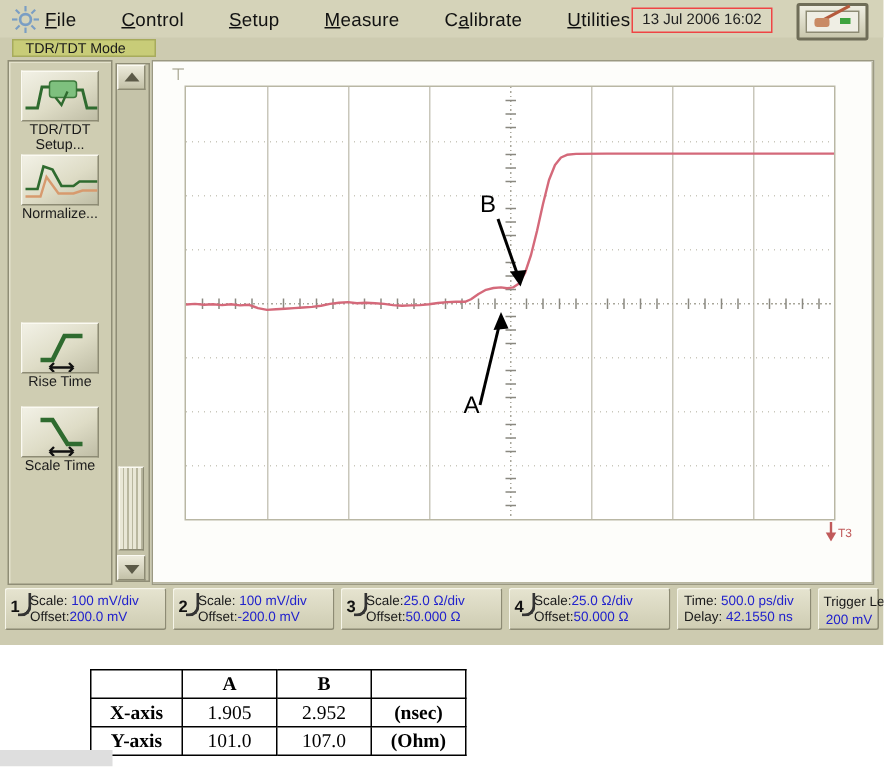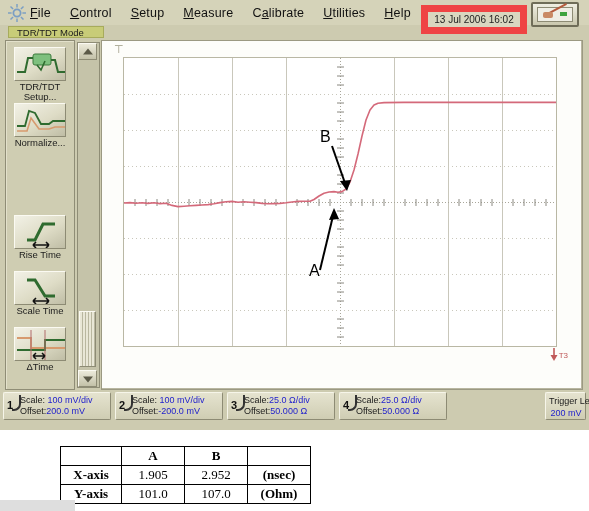--- a/index.html
+++ b/index.html
@@ -15,30 +15,30 @@
   
   .menubar{
     position:absolute;left:0;top:0;width:589px;height:25px;
     background:#d5d3b9;
   }
   .sunicon{
     position:absolute;left:8px;top:4px;width:18px;height:18px;
   }
   .menuitems{
     position:absolute;left:30px;top:4px;height:18px;
-    display:flex;align-items:center;gap:19px;
+    display:flex;align-items:center;gap:30px;
   }
   .menuitems span{
     font-size:12.5px;color:#111;letter-spacing:0.2px;white-space:nowrap;
     cursor:default;
   }
   .menuitems span u{text-decoration:underline;}
   .datetime{
     position:absolute;left:421px;top:5px;width:92px;height:15px;
-    background:#d9d7c0;border:7px solid #ef4444;
+    background:#d9d7c0;border:1px solid #ef4444;
     font-size:10px;color:#222;text-align:center;line-height:15px;
     white-space:nowrap;
   }
   .wavebtn{
     position:absolute;left:531px;top:2px;width:44px;height:21px;
     background:linear-gradient(180deg,#efeee2,#c9c7ad);
     border:2px solid #6f6d58;border-radius:2px;
   }
   .wavebtn .scr{
     position:absolute;left:4px;top:3px;right:4px;bottom:3px;
@@ -269,32 +269,20 @@
     <div class="tool" style="top:230px;">
       <div class="toolbtn">
         <svg width="52" height="34" viewBox="0 0 52 34">
           <path d="M12 8 L20 8 L30 24 L40 24" fill="none" stroke="#2f6b2f" stroke-width="3"></path>
           <path d="M18 29 L34 29 M18 29 L21 26 M18 29 L21 32 M34 29 L31 26 M34 29 L31 32" stroke="#111" stroke-width="1.6" fill="none"></path>
         </svg>
       </div>
       <div class="toollabel">Scale Time</div>
     </div>
 
-    <div class="tool" style="top:286px;">
-      <div class="toolbtn">
-        <svg width="52" height="34" viewBox="0 0 52 34">
-          <path d="M2 10 L16 10 L16 20 L50 20" fill="none" stroke="#d79a6e" stroke-width="1.8"></path>
-          <path d="M2 22 L30 22 L30 12 L50 12" fill="none" stroke="#2f6b2f" stroke-width="1.8"></path>
-          <line x1="16" y1="2" x2="16" y2="32" stroke="#b06a6a" stroke-width="1"></line>
-          <line x1="30" y1="2" x2="30" y2="32" stroke="#b06a6a" stroke-width="1"></line>
-          <path d="M18 28 L30 28 M18 28 L21 25 M18 28 L21 31 M30 28 L27 25 M30 28 L27 31" stroke="#111" stroke-width="1.5" fill="none"></path>
-        </svg>
-      </div>
-      <div class="toollabel">ΔTime</div>
-    </div>
   </div>
 
   <div class="vscroll">
     <div class="vsbtn vsup">
       <div class="arrowup"></div>
     </div>
     <div class="vsthumb"></div>
     <div class="vsbtn vsdn">
       <div class="arrowdn"></div>
     </div>
@@ -447,20 +435,28 @@
     </div>
 
     <div class="stbox" style="left:339px;width:108px;">
       <div class="stnum">4</div>
       <div class="stlines">
         <div><span>Scale:</span><span class="v">25.0 Ω/div</span></div>
         <div><span>Offset:</span><span class="v">50.000 Ω</span></div>
       </div>
     </div>
 
+    <div class="stbox" style="left:451px;width:90px;">
+      <div class="stlines" style="left:4px;">
+        <div><span>Time:</span>
+             <span class="v">500.0 ps/div</span></div>
+        <div><span>Delay:</span>
+             <span class="v">42.1550 ns</span></div>
+      </div>
+    </div>
 
     <div class="stbox" style="left:545px;width:41px;">
       <div class="sttrig">
         <div>Trigger Level:</div>
         <div class="v">200 mV</div>
       </div>
     </div>
   </div>
 </div>
 

